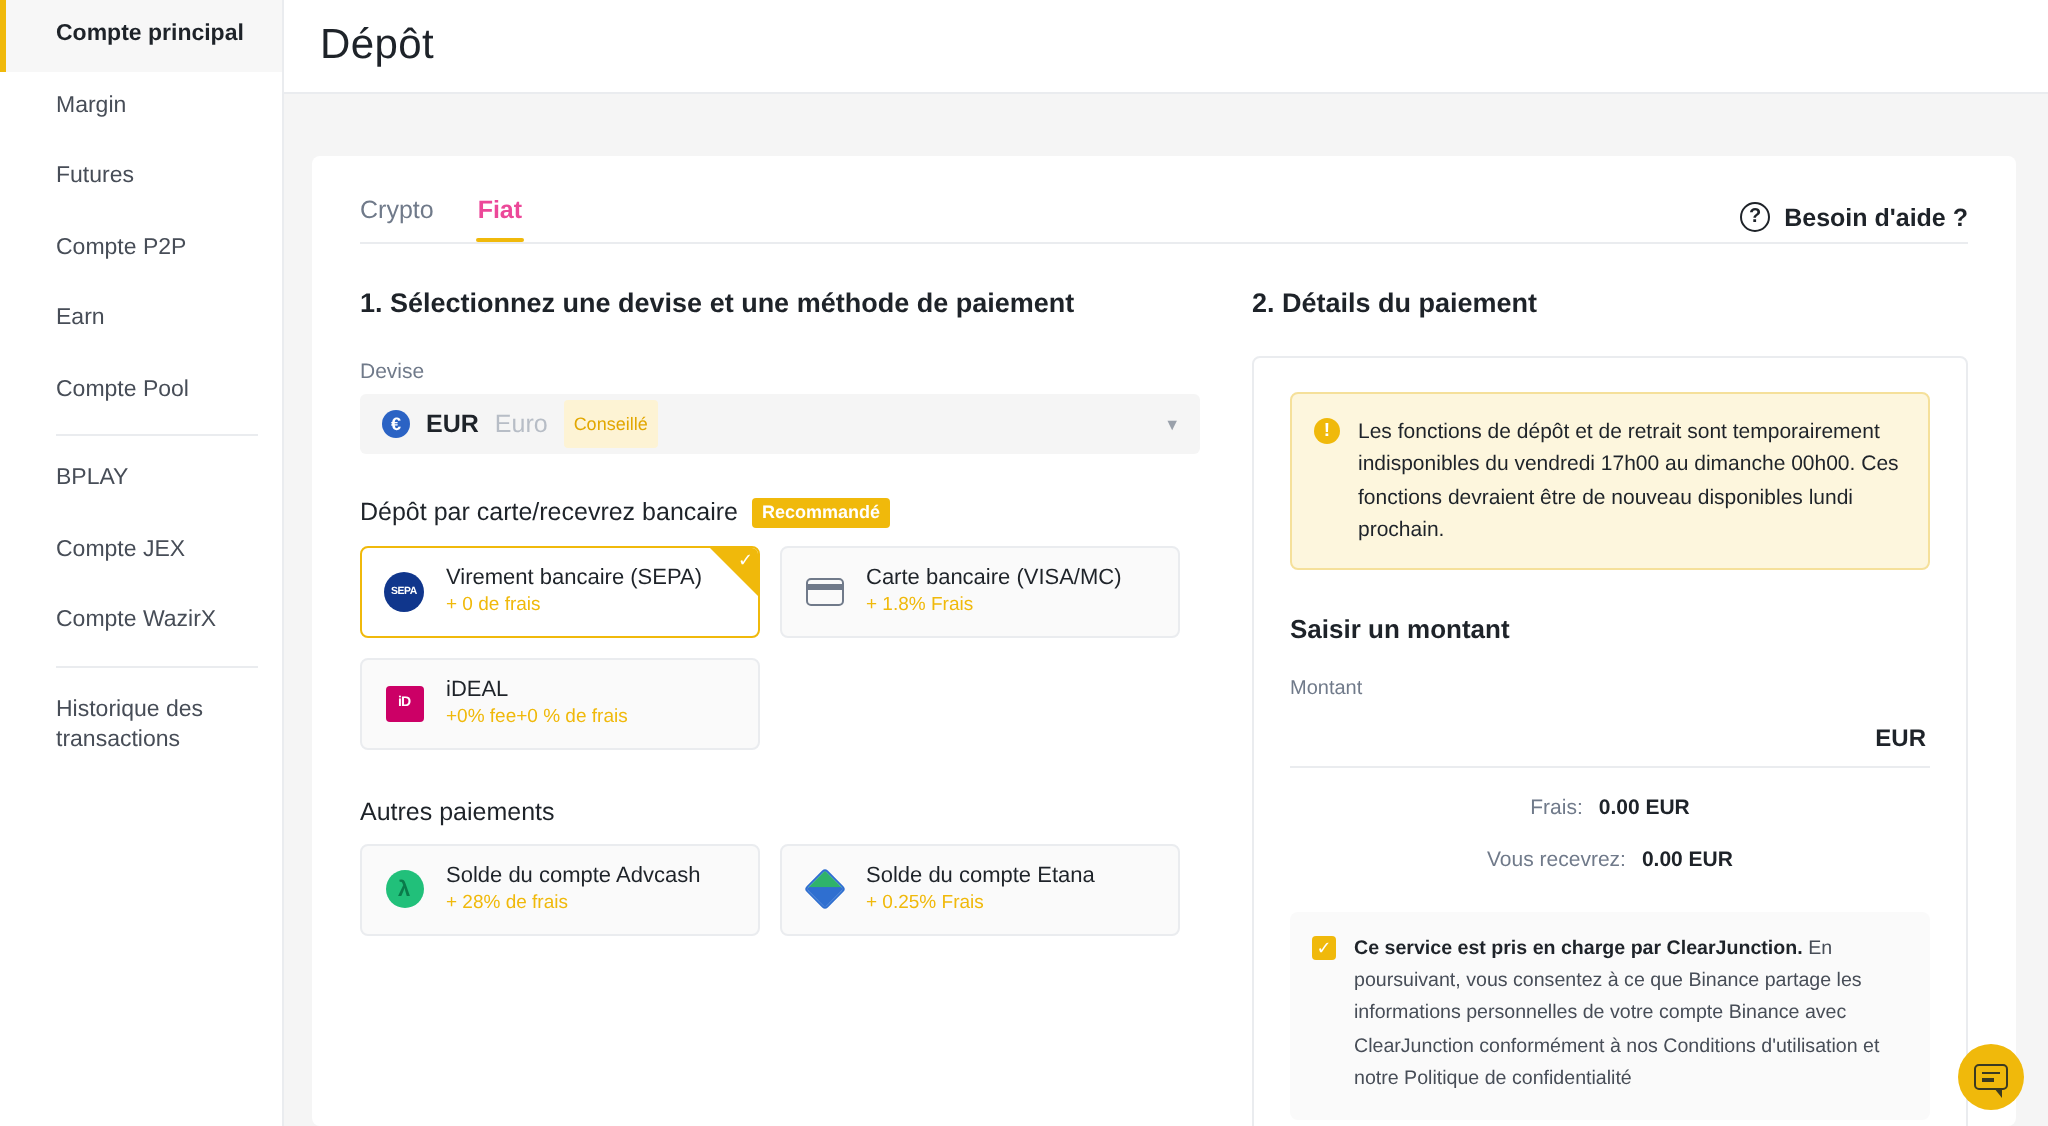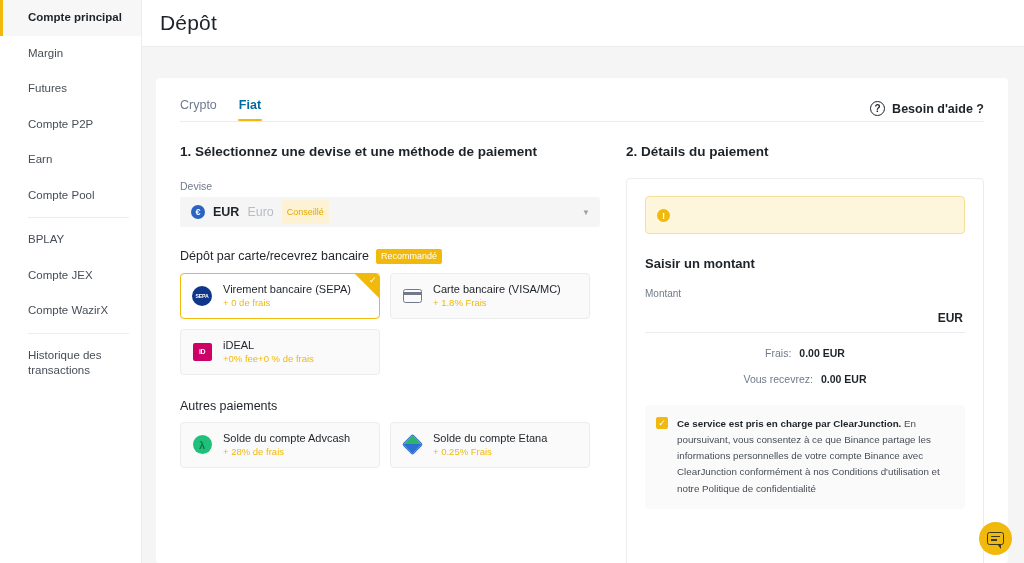--- a/index.html
+++ b/index.html
@@ -84,21 +84,21 @@
   
   .tabs-row { display: flex; align-items: center; justify-content: space-between; }
   .tabs { display: flex; gap: 22px; }
   .tab {
     font-size: 12.5px;
     color: #707a8a;
     padding-bottom: 9px;
     position: relative;
     cursor: pointer;
   }
-  .tab.active { color: #0369a1; font-weight: bold; }
+  .tab.active { color: #ec4899; font-weight: bold; }
   .tab.active::after {
     content: "";
     position: absolute;
     left: -1px; right: -1px; bottom: 0;
     height: 2.5px;
     background: #f0b90b;
     border-radius: 2px;
   }
   .help {
     display: flex; align-items: center; gap: 7px;
@@ -150,21 +150,21 @@
     padding: 7px 5px; line-height: 1.2;
   }
   .caret { margin-left: auto; color: #9aa1ab; font-size: 8px; }
 
   
   .methods-head { display: flex; align-items: center; gap: 7px; margin: 22px 0 9px 0; }
   .methods-head .t { font-size: 12.5px; color: #1e2329; }
   .pill-rec {
     background: #f0b90b; color: #ffffff;
     font-size: 9px; border-radius: 2px;
-    padding: 2px 5px; line-height: 1.2; font-weight: normal;
+    padding: 2px 5px; line-height: 1.2; font-weight: bold;
   }
 
   .method-grid { display: flex; flex-wrap: wrap; gap: 10px; }
   .method {
     width: 200px; height: 46px;
     border: 1px solid #eaecef;
     border-radius: 4px;
     background: #fafafa;
     display: flex; align-items: center;
     padding: 0 10px;
@@ -464,20 +464,21 @@
             </div>
           </div>
 
           <div class="col-right">
             <div class="section-title">2. Détails du paiement</div>
 
             <div class="panel">
 
               <div class="alert">
                 <span class="alert-ic">!</span>
+                <span class="alert-txt">Les fonctions de dépôt et de retrait sont temporairement indisponibles du vendredi 17h00 au dimanche 00h00. Ces fonctions devraient être de nouveau disponibles lundi prochain.</span>
               </div>
 
               <div class="panel-h">Saisir un montant</div>
               <div class="amt-label">Montant</div>
               <div class="amt-field">
                 <input class="amt-input" type="text" placeholder="" style="">
                 <span class="amt-cur">EUR</span>
               </div>
 
               <div class="kv">

